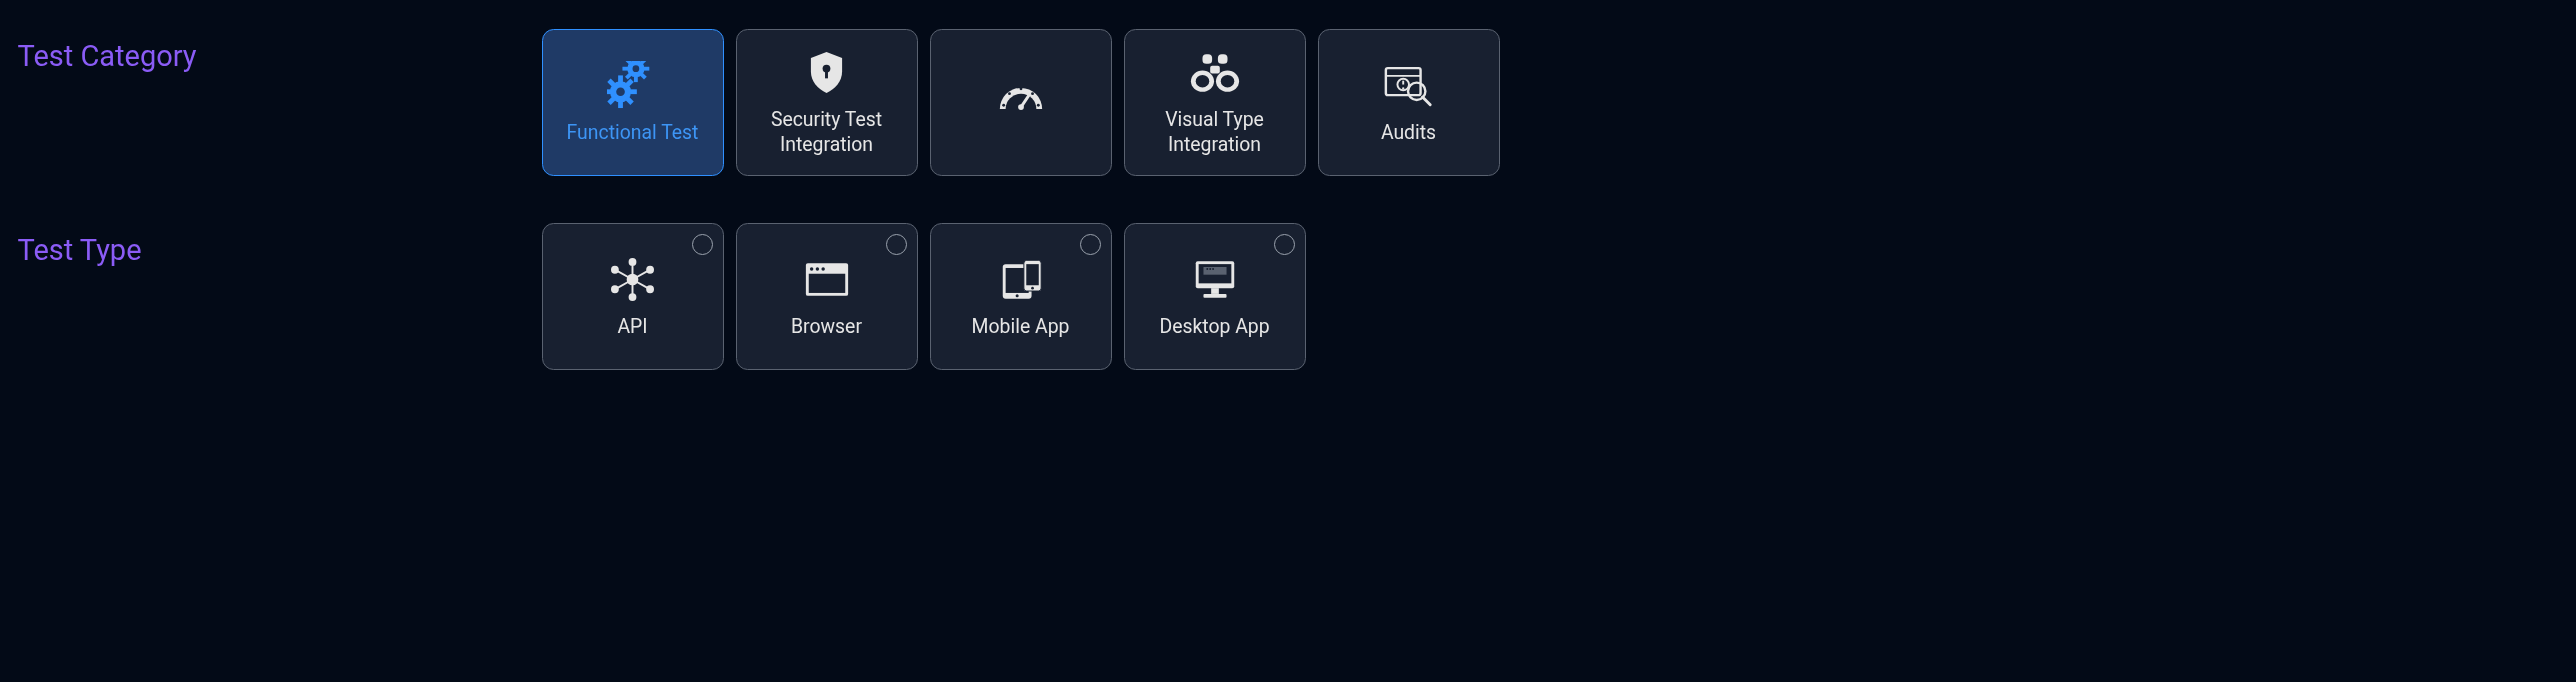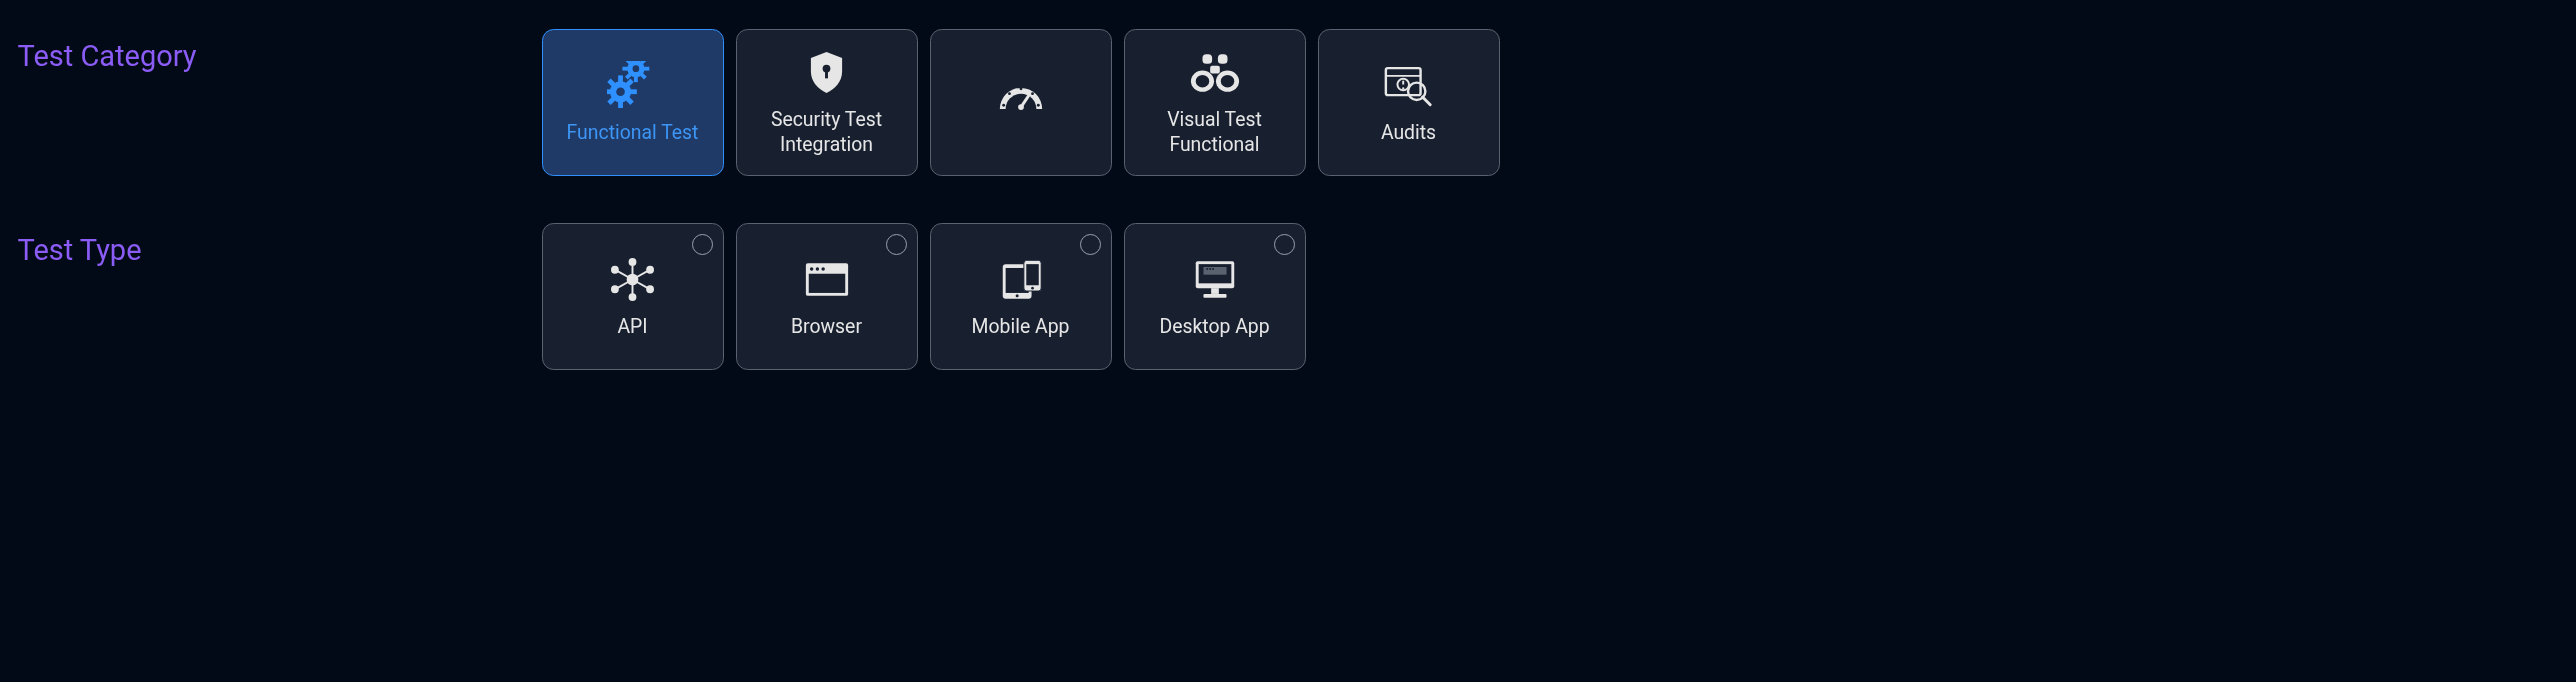--- a/index.html
+++ b/index.html
@@ -161,21 +161,21 @@
             <rect x="14" y="2" width="10" height="10" rx="4"></rect>
             <rect x="30" y="2" width="10" height="10" rx="4"></rect>
             <rect x="22" y="14" width="10" height="8" rx="2"></rect>
             <ellipse cx="14" cy="30" rx="12" ry="11"></ellipse>
             <ellipse cx="40" cy="30" rx="12" ry="11"></ellipse>
           </g>
           <ellipse cx="14" cy="30" rx="7" ry="6.5" fill="#182030"></ellipse>
           <ellipse cx="40" cy="30" rx="7" ry="6.5" fill="#182030"></ellipse>
         </svg>
       </div>
-      <div class="label">Visual Test Functional</div>
+      <div class="label">Visual Type Integration</div>
     </div>
 
     <div class="card">
       <div class="icon">
         <svg width="54" height="43" viewBox="0 0 56 44">
           <rect x="4" y="4" width="36" height="28" rx="2" fill="none" stroke="#e6e6e6" stroke-width="2.5"></rect>
           <line x1="4" y1="12" x2="40" y2="12" stroke="#e6e6e6" stroke-width="2"></line>
           <circle cx="22" cy="21" r="6" fill="none" stroke="#e6e6e6" stroke-width="2"></circle>
           <line x1="22" y1="17" x2="22" y2="21" stroke="#e6e6e6" stroke-width="2"></line>
           <circle cx="22" cy="25" r="1.2" fill="#e6e6e6"></circle>

